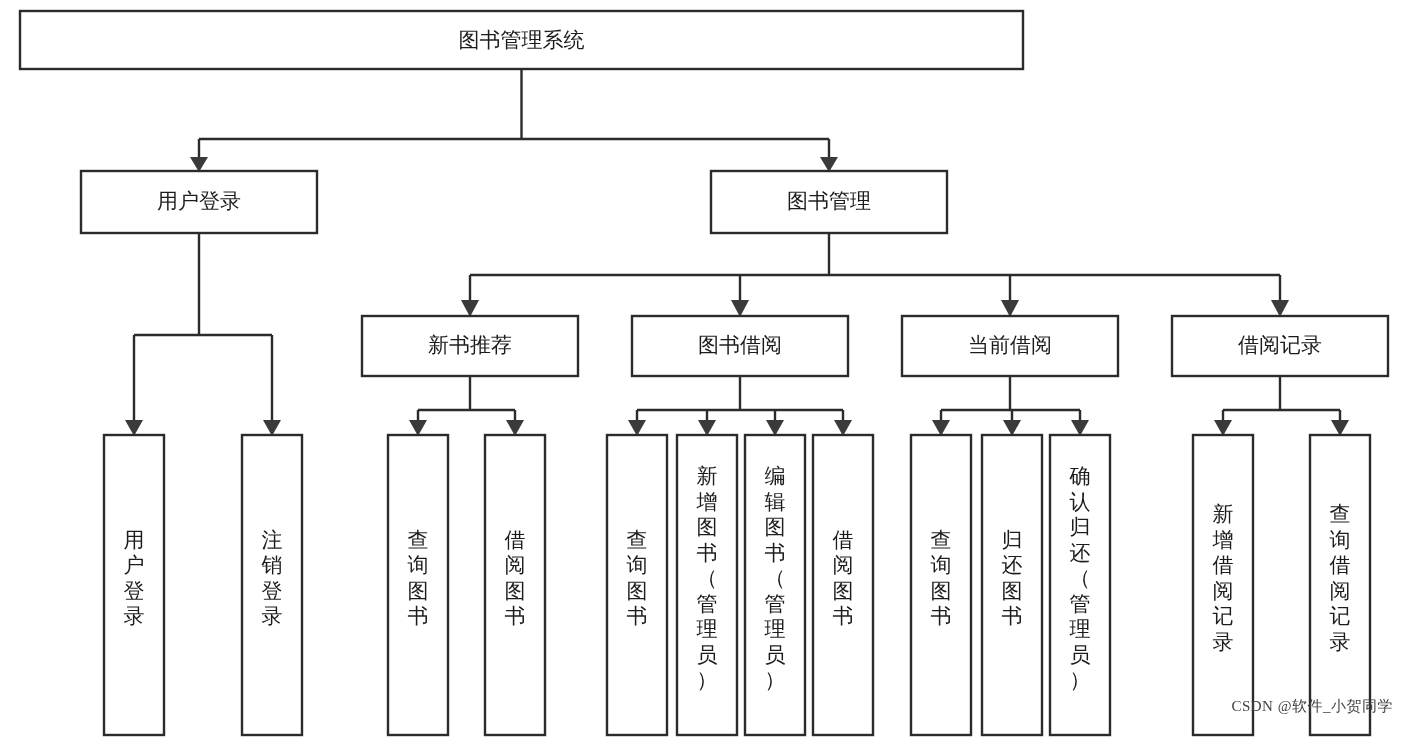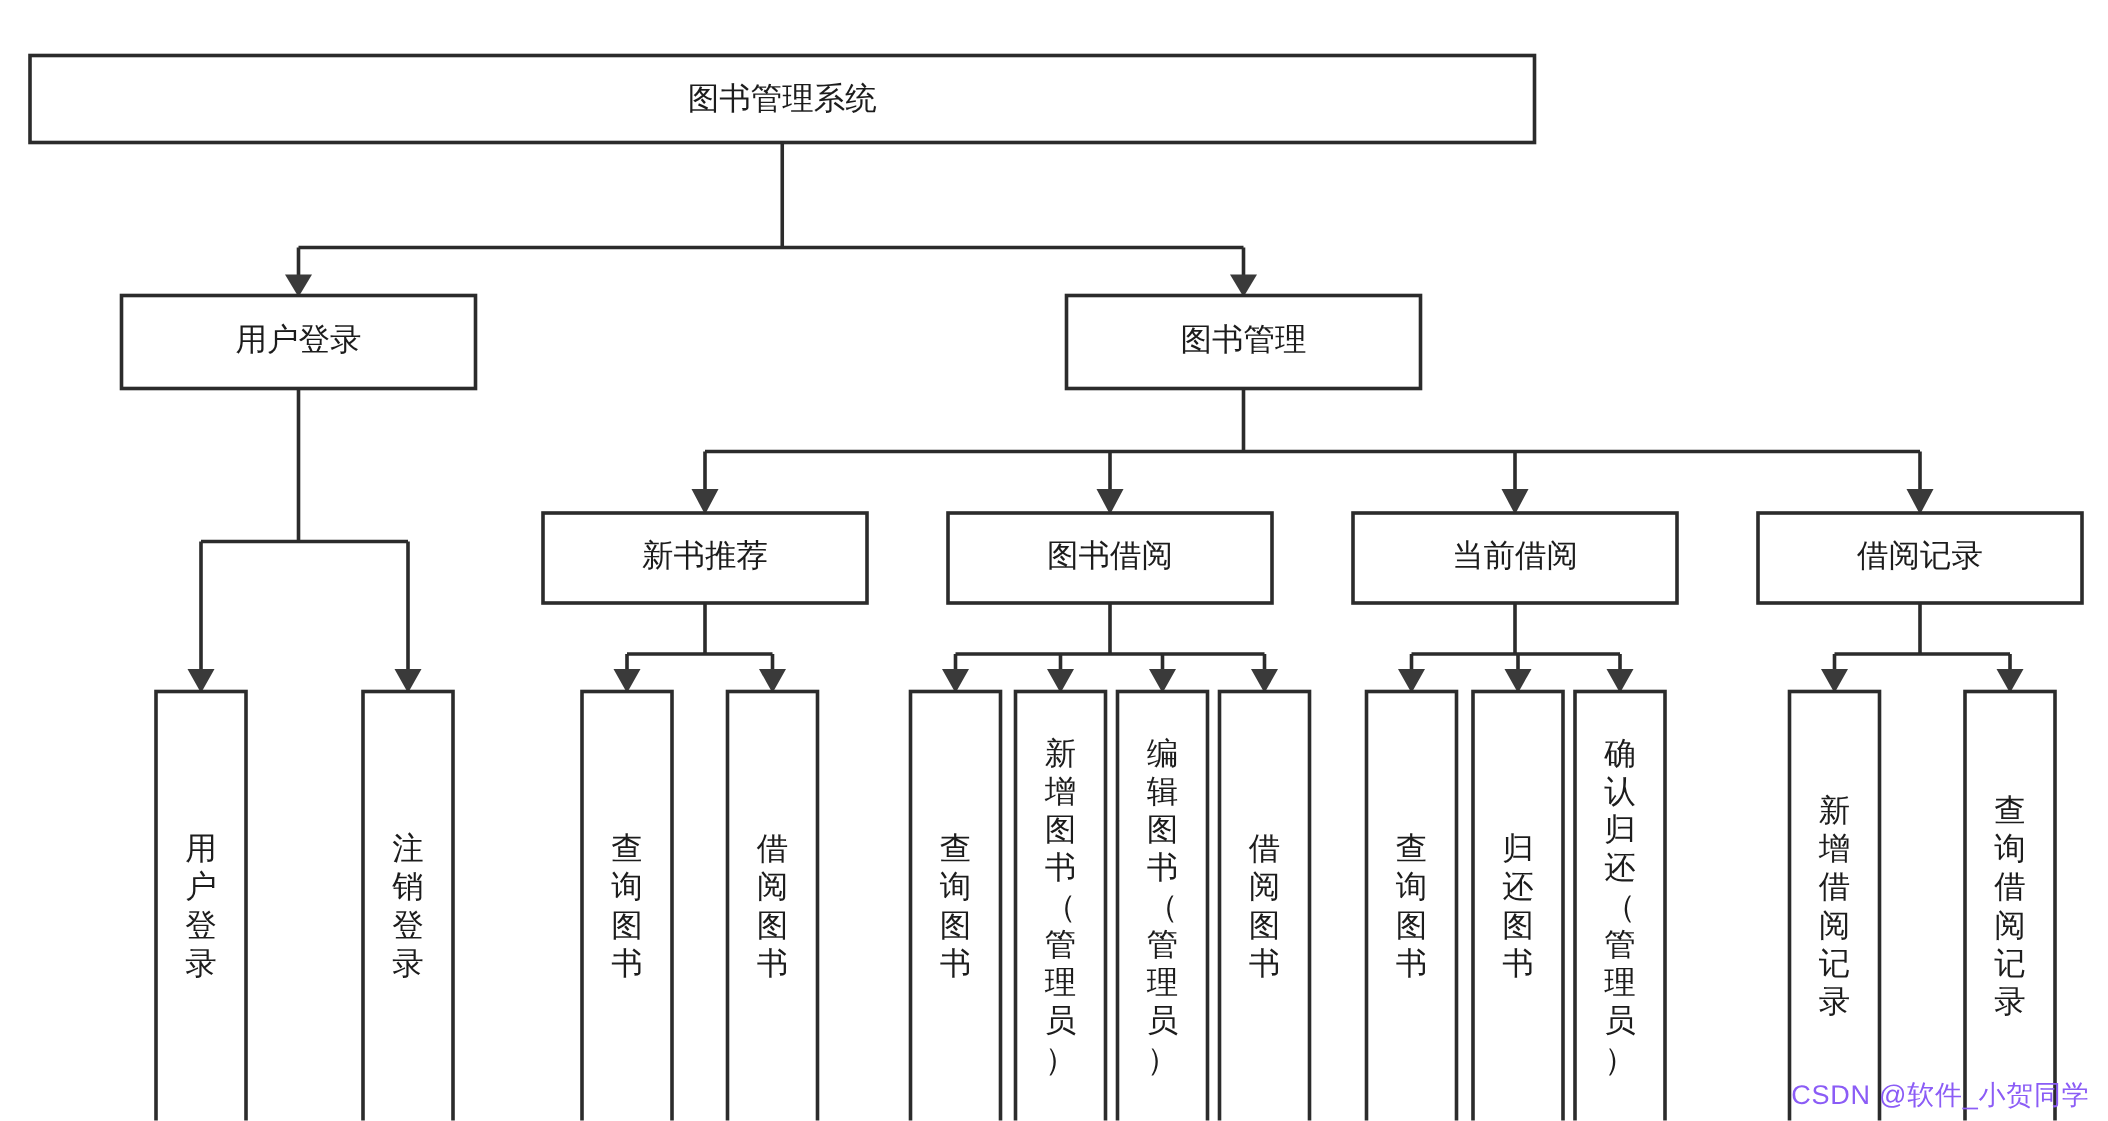--- a/index.html
+++ b/index.html
@@ -12,21 +12,20 @@
     height: 747px;
     font-family: "Liberation Sans", "DejaVu Sans", sans-serif;
     overflow: hidden;
     position: relative;
   }
   #diagram-root {
     position: absolute;
     left: 0; top: 0;
     width: 1405px;
     height: 722px;
-    margin-top: 26px;
   }
   svg.diagram {
     display: block;
     width: 1405px;
     height: 747px;
   }
   .node-box {
     fill: #ffffff;
     stroke: #2b2b2b;
     stroke-width: 2.4;
@@ -51,23 +50,23 @@
   .node-label-v {
     font-family: "Liberation Sans", "DejaVu Sans", sans-serif;
     font-size: 21px;
     fill: #1c1c1c;
     text-anchor: middle;
   }
   .watermark {
     position: absolute;
     right: 12px;
     bottom: 6px;
-    font-family: Liberation Sans, sans-serif;
-    font-size: 18px;
-    color: #8b5cf6;
+    font-family: Liberation Serif, serif;
+    font-size: 15px;
+    color: #404040;
     letter-spacing: 0.5px;
     white-space: nowrap;
     user-select: none;
   }
 </style>
 </head>
 <body>
 
 <div id="diagram-root">
   <svg class="diagram" viewBox="0 0 1405 747" xmlns="http://www.w3.org/2000/svg">

